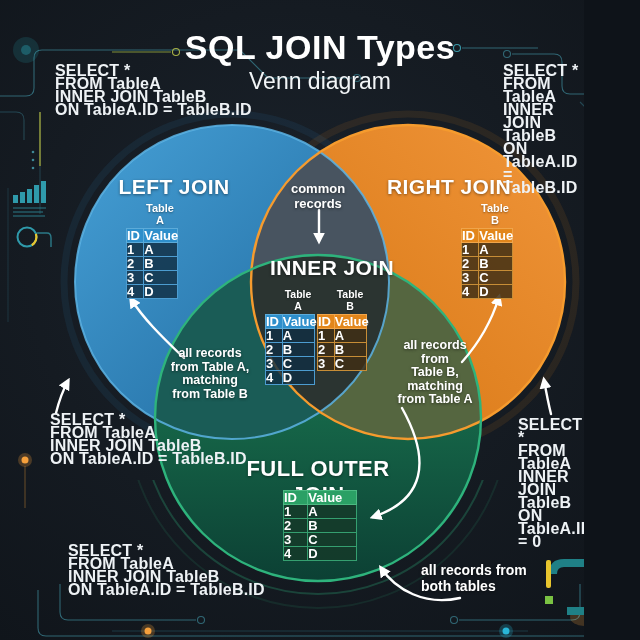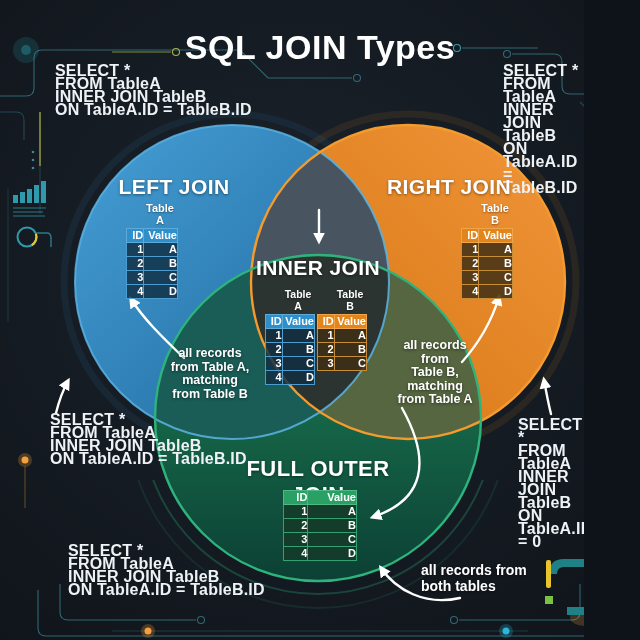--- a/index.html
+++ b/index.html
@@ -12,21 +12,21 @@
   svg{position:absolute;left:0;top:0;}
   .page-title{left:0;top:28px;width:640px;text-align:center;font-size:34px;font-weight:800;letter-spacing:.5px;margin:0;}
   .page-subtitle{left:0;top:68px;width:640px;text-align:center;font-size:23px;font-weight:400;color:#f2f5f7;}
   .sql{font-size:16px;line-height:13px;font-weight:600;color:#eef2f5;white-space:pre-line;letter-spacing:.2px;}
   .join-label{font-size:21px;font-weight:800;text-align:center;letter-spacing:.4px;text-shadow:0 1px 3px rgba(0,0,0,.45);}
   .annot{font-size:12.5px;line-height:13.5px;font-weight:600;text-align:center;white-space:pre-line;text-shadow:0 1px 3px rgba(0,0,0,.5);}
   .annot-bottom{font-size:14px;line-height:16px;text-align:left;}
   .tblbox{position:absolute;}
   .tbl-title{font-size:11px;font-weight:700;text-align:center;margin:0 0 2px 16px;text-shadow:0 1px 2px rgba(0,0,0,.4);}
   table{border-collapse:collapse;width:100%;table-layout:fixed;}
-  th,td{border:1px solid;text-align:right;font-size:11px;font-weight:700;height:13px;line-height:13px;padding:0;color:#fff;}
+  th,td{border:1px solid;text-align:left;font-size:13px;font-weight:700;height:13px;line-height:13px;padding:0;color:#fff;}
   th:first-child,td:first-child{width:32%;}
   .tbl-blue th{background:#2e8fcb;border-color:#5cabd9;}
   .tbl-blue td{background:rgba(17,46,67,.82);border-color:#4c9cd0;}
   .tbl-orange th{background:#e2861b;border-color:#f0a54b;}
   .tbl-orange td{background:rgba(64,47,21,.85);border-color:#c78d36;}
   .tbl-green th{background:#2ba065;border-color:#4cba82;}
   .tbl-green td{background:rgba(21,57,41,.85);border-color:#35a070;}
 </style>
 </head>
 <body>
@@ -169,20 +169,21 @@
     <g>
       <ellipse cx="584" cy="617" rx="14" ry="9" fill="#f5a03c" opacity="0.22"></ellipse>
       <path d="M553,574 Q553,563 564,563 H590 Q601,563 601,574 V600 Q601,611 590,611 H567" fill="none" stroke="#1f8086" stroke-width="8"></path>
       <rect x="546" y="560" width="5" height="28" rx="2" fill="#e8c52e"></rect>
       <rect x="545" y="596" width="8" height="8" fill="#7ac243"></rect>
     </g>
   </g>
 </svg>
 
 <h1 class="abs page-title">SQL JOIN Types</h1>
+<div class="abs page-subtitle">Venn diagram</div>
 
 <div class="abs sql" style="left:55px;top:64px;">SELECT *
 FROM TableA
 INNER JOIN TableB
 ON TableA.ID = TableB.ID</div>
 <div class="abs sql" style="left:503px;top:64px;">SELECT *
 FROM TableA
 INNER JOIN TableB
 ON TableA.ID = TableB.ID</div>
 <div class="abs sql" style="left:50px;top:413px;">SELECT *
@@ -193,23 +194,25 @@
 FROM TableA
 INNER JOIN TableB
 ON TableA.ID = 0</div>
 <div class="abs sql" style="left:68px;top:544px;">SELECT *
 FROM TableA
 INNER JOIN TableB
 ON TableA.ID = TableB.ID</div>
 
 <div class="abs join-label" style="left:359px;top:175px;width:180px;">RIGHT JOIN</div>
 <div class="abs join-label" style="left:84px;top:175px;width:180px;">LEFT JOIN</div>
-<div class="abs join-label" style="left:238px;top:256px;width:160px;">INNER JOIN</div>
+<div class="abs join-label" style="left:252px;top:256px;width:160px;">INNER JOIN</div>
 <div class="abs join-label" style="left:218px;top:456px;width:200px;font-size:22px;">FULL OUTER JOIN</div>
 
+<div class="abs annot" style="left:268px;top:181px;width:100px;font-size:13px;line-height:15px;">common
+records</div>
 <div class="abs annot" style="left:150px;top:347px;width:120px;">all records
 from Table A,
 matching
 from Table B</div>
 <div class="abs annot" style="left:375px;top:339px;width:120px;">all records
 from
 Table B,
 matching
 from Table A</div>
 <div class="abs annot annot-bottom" style="left:421px;top:562px;width:150px;">all records from

